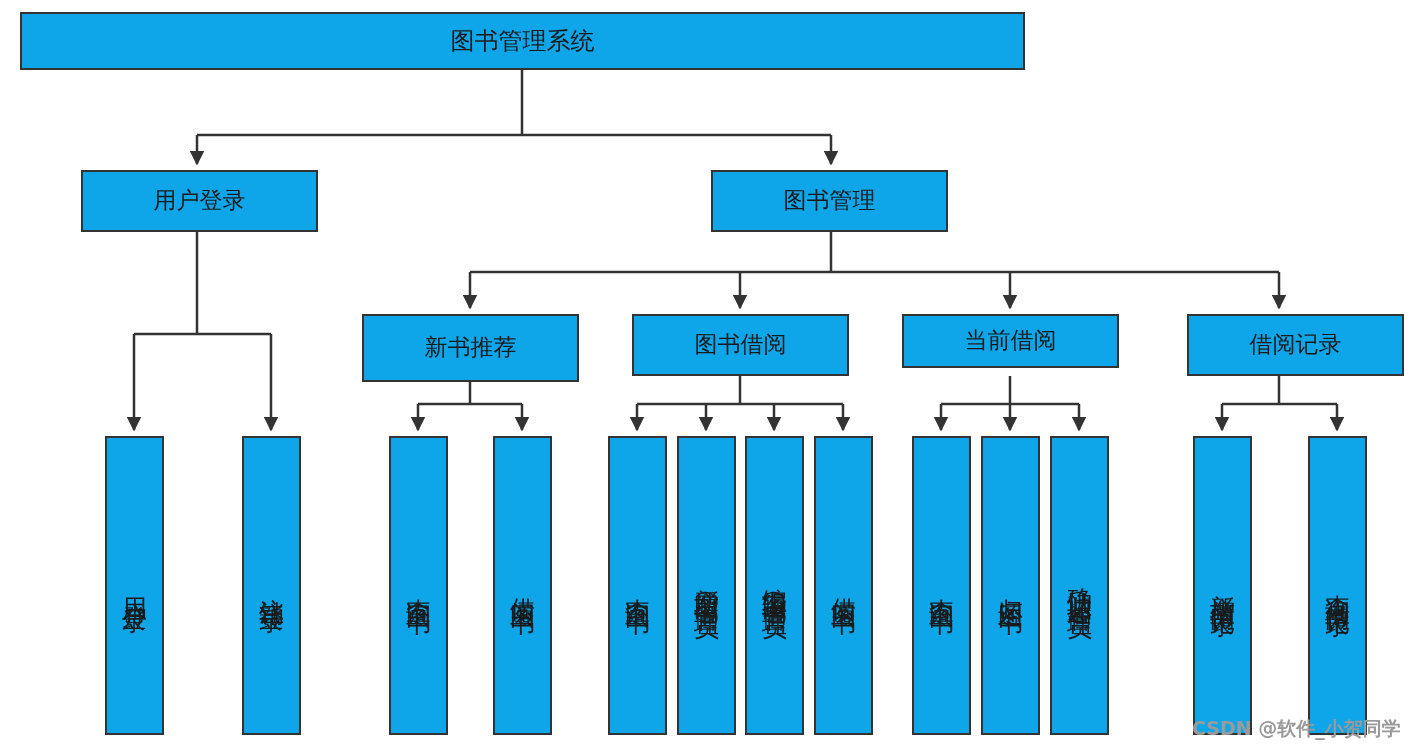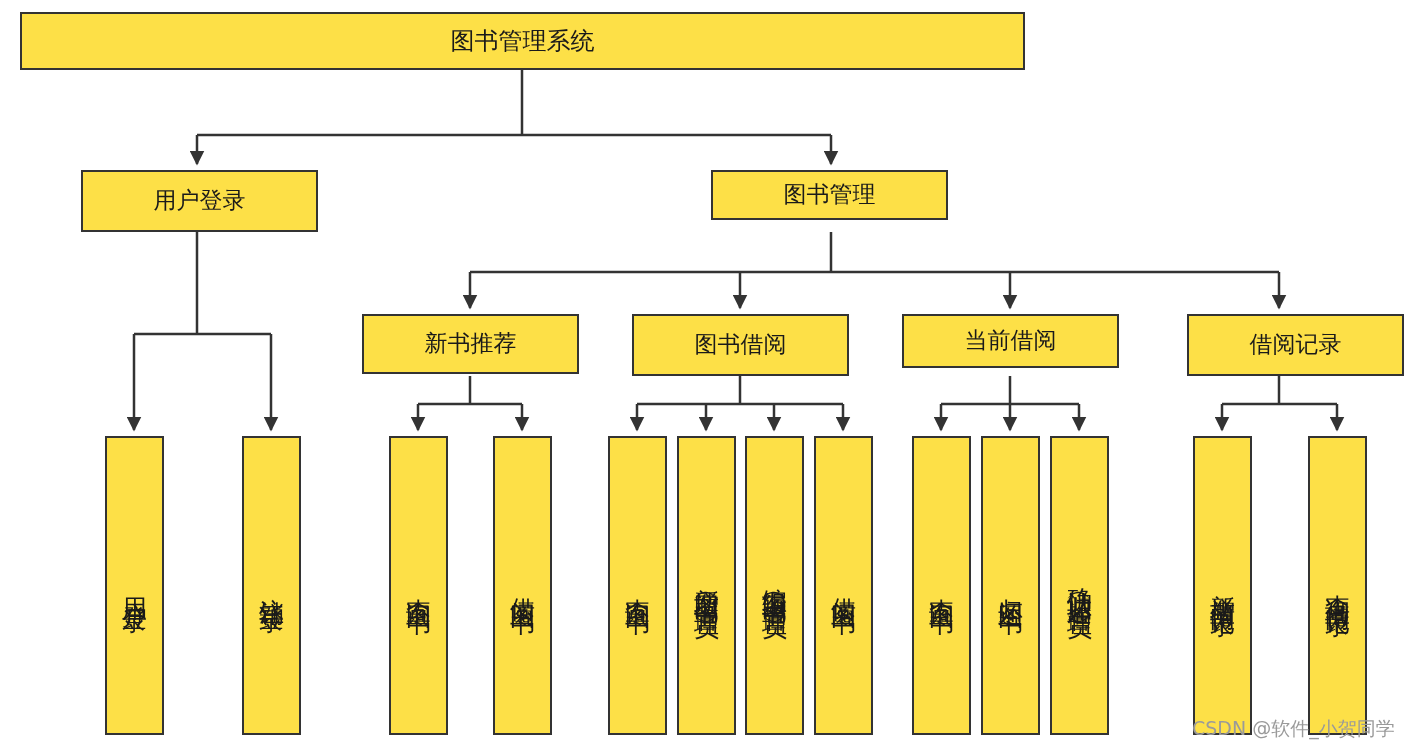--- a/index.html
+++ b/index.html
@@ -22,21 +22,21 @@
     position: absolute;
     left: 0;
     top: 0;
     width: 1405px;
     height: 747px;
     pointer-events: none;
   }
   .node {
     position: absolute;
     box-sizing: border-box;
-    background: #fde047;
+    background: #0ea5e9;
     border: 2px solid #333333;
     display: flex;
     align-items: center;
     justify-content: center;
     z-index: 2;
   }
   .node-label {
     color: #1a1a1a;
     text-align: center;
     line-height: 1.18;
@@ -63,20 +63,21 @@
     line-height: 1;
     max-height: 100%;
   }
   .watermark {
     position: absolute;
     color: #9a9a9a;
     font-size: 19px;
     white-space: nowrap;
     z-index: 5;
     font-family: "DejaVu Sans", "Liberation Sans", sans-serif;
+    font-weight: bold;
   }
 </style>
 </head>
 <body>
 
 <div id="diagram-root">
 
   <svg id="edge-layer" width="1405" height="747" viewBox="0 0 1405 747" xmlns="http://www.w3.org/2000/svg">
     <defs>
       <marker id="arrow" viewBox="0 0 10 10" refX="9" refY="5" markerWidth="6" markerHeight="6" orient="auto-start-reverse">
@@ -127,25 +128,25 @@
     </g>
   </svg>
 
   <div class="node horiz root" style="left:20px; top:12px; width:1005px; height:58px;">
     <span class="node-label">图书管理系统</span>
   </div>
 
   <div class="node horiz" style="left:81px; top:170px; width:237px; height:62px;">
     <span class="node-label">用户登录</span>
   </div>
-  <div class="node horiz" style="left:711px; top:170px; width:237px; height:50px;">
+  <div class="node horiz" style="left:711px; top:170px; width:237px; height:62px;">
     <span class="node-label">图书管理</span>
   </div>
 
-  <div class="node horiz" style="left:362px; top:314px; width:217px; height:60px;">
+  <div class="node horiz" style="left:362px; top:314px; width:217px; height:68px;">
     <span class="node-label">新书推荐</span>
   </div>
   <div class="node horiz" style="left:632px; top:314px; width:217px; height:62px;">
     <span class="node-label">图书借阅</span>
   </div>
   <div class="node horiz" style="left:902px; top:314px; width:217px; height:54px;">
     <span class="node-label">当前借阅</span>
   </div>
   <div class="node horiz" style="left:1171px; top:314px; width:217px; height:62px;margin-left:16px;">
     <span class="node-label">借阅记录</span>

